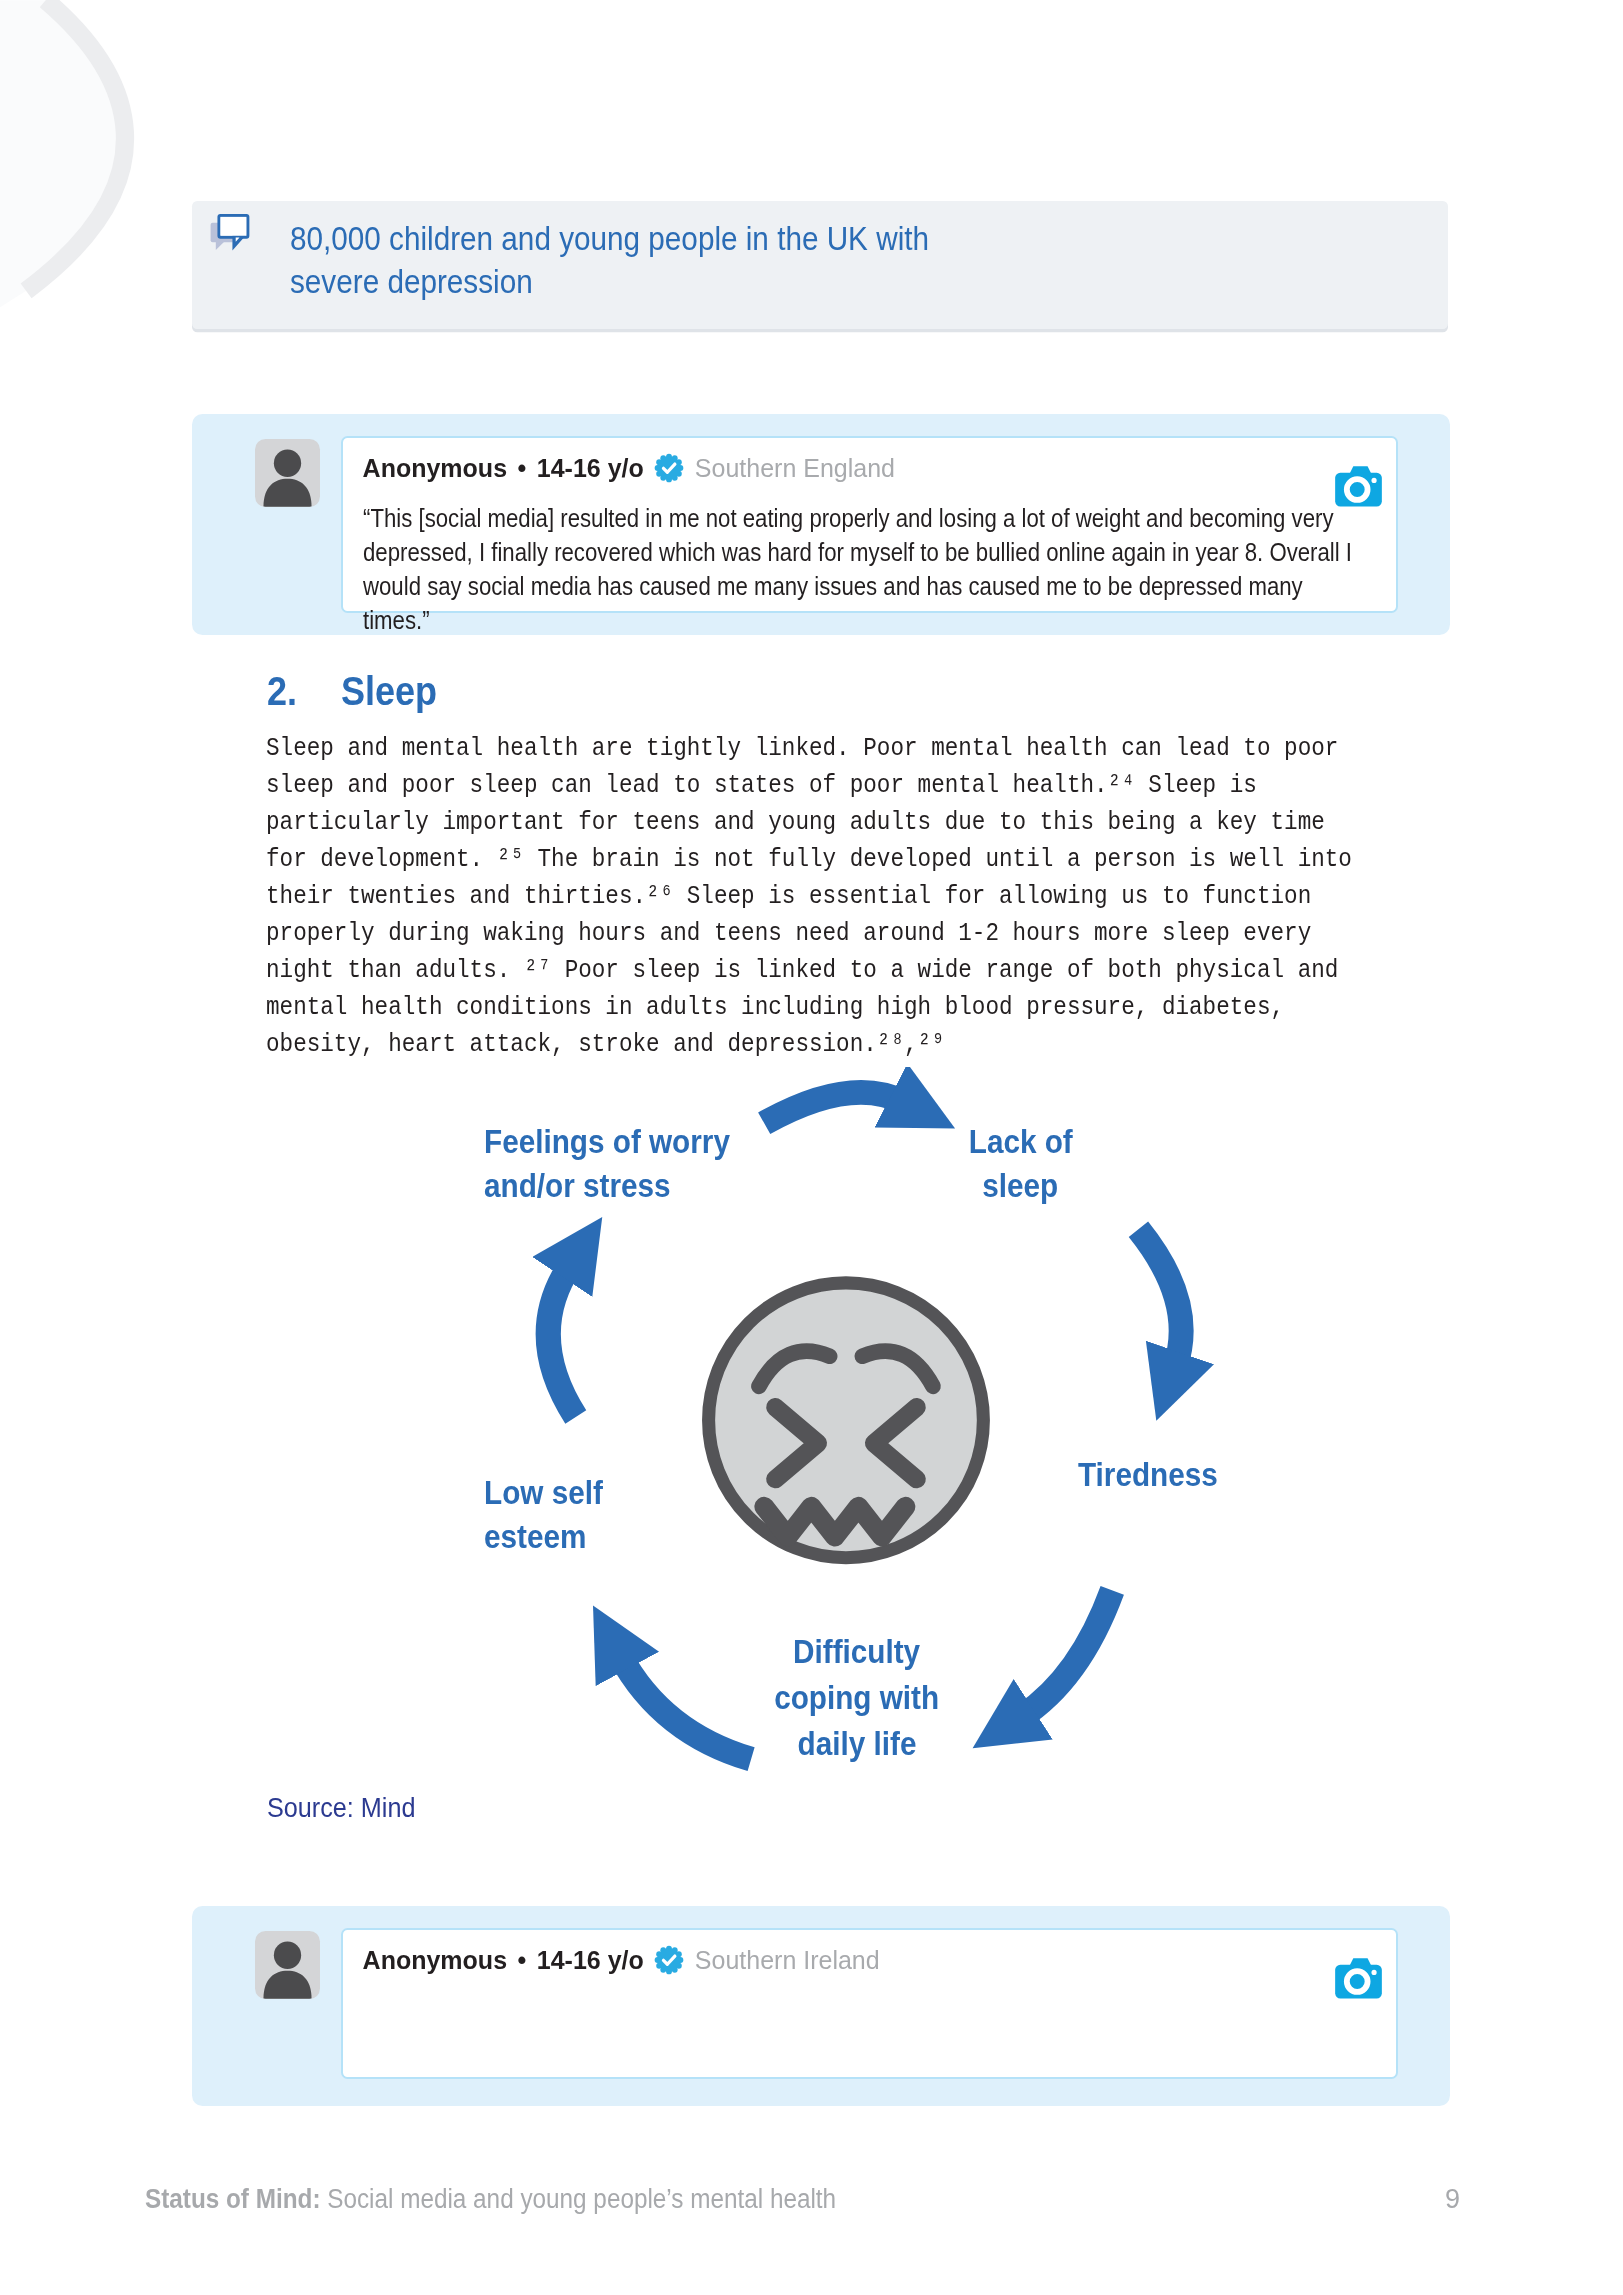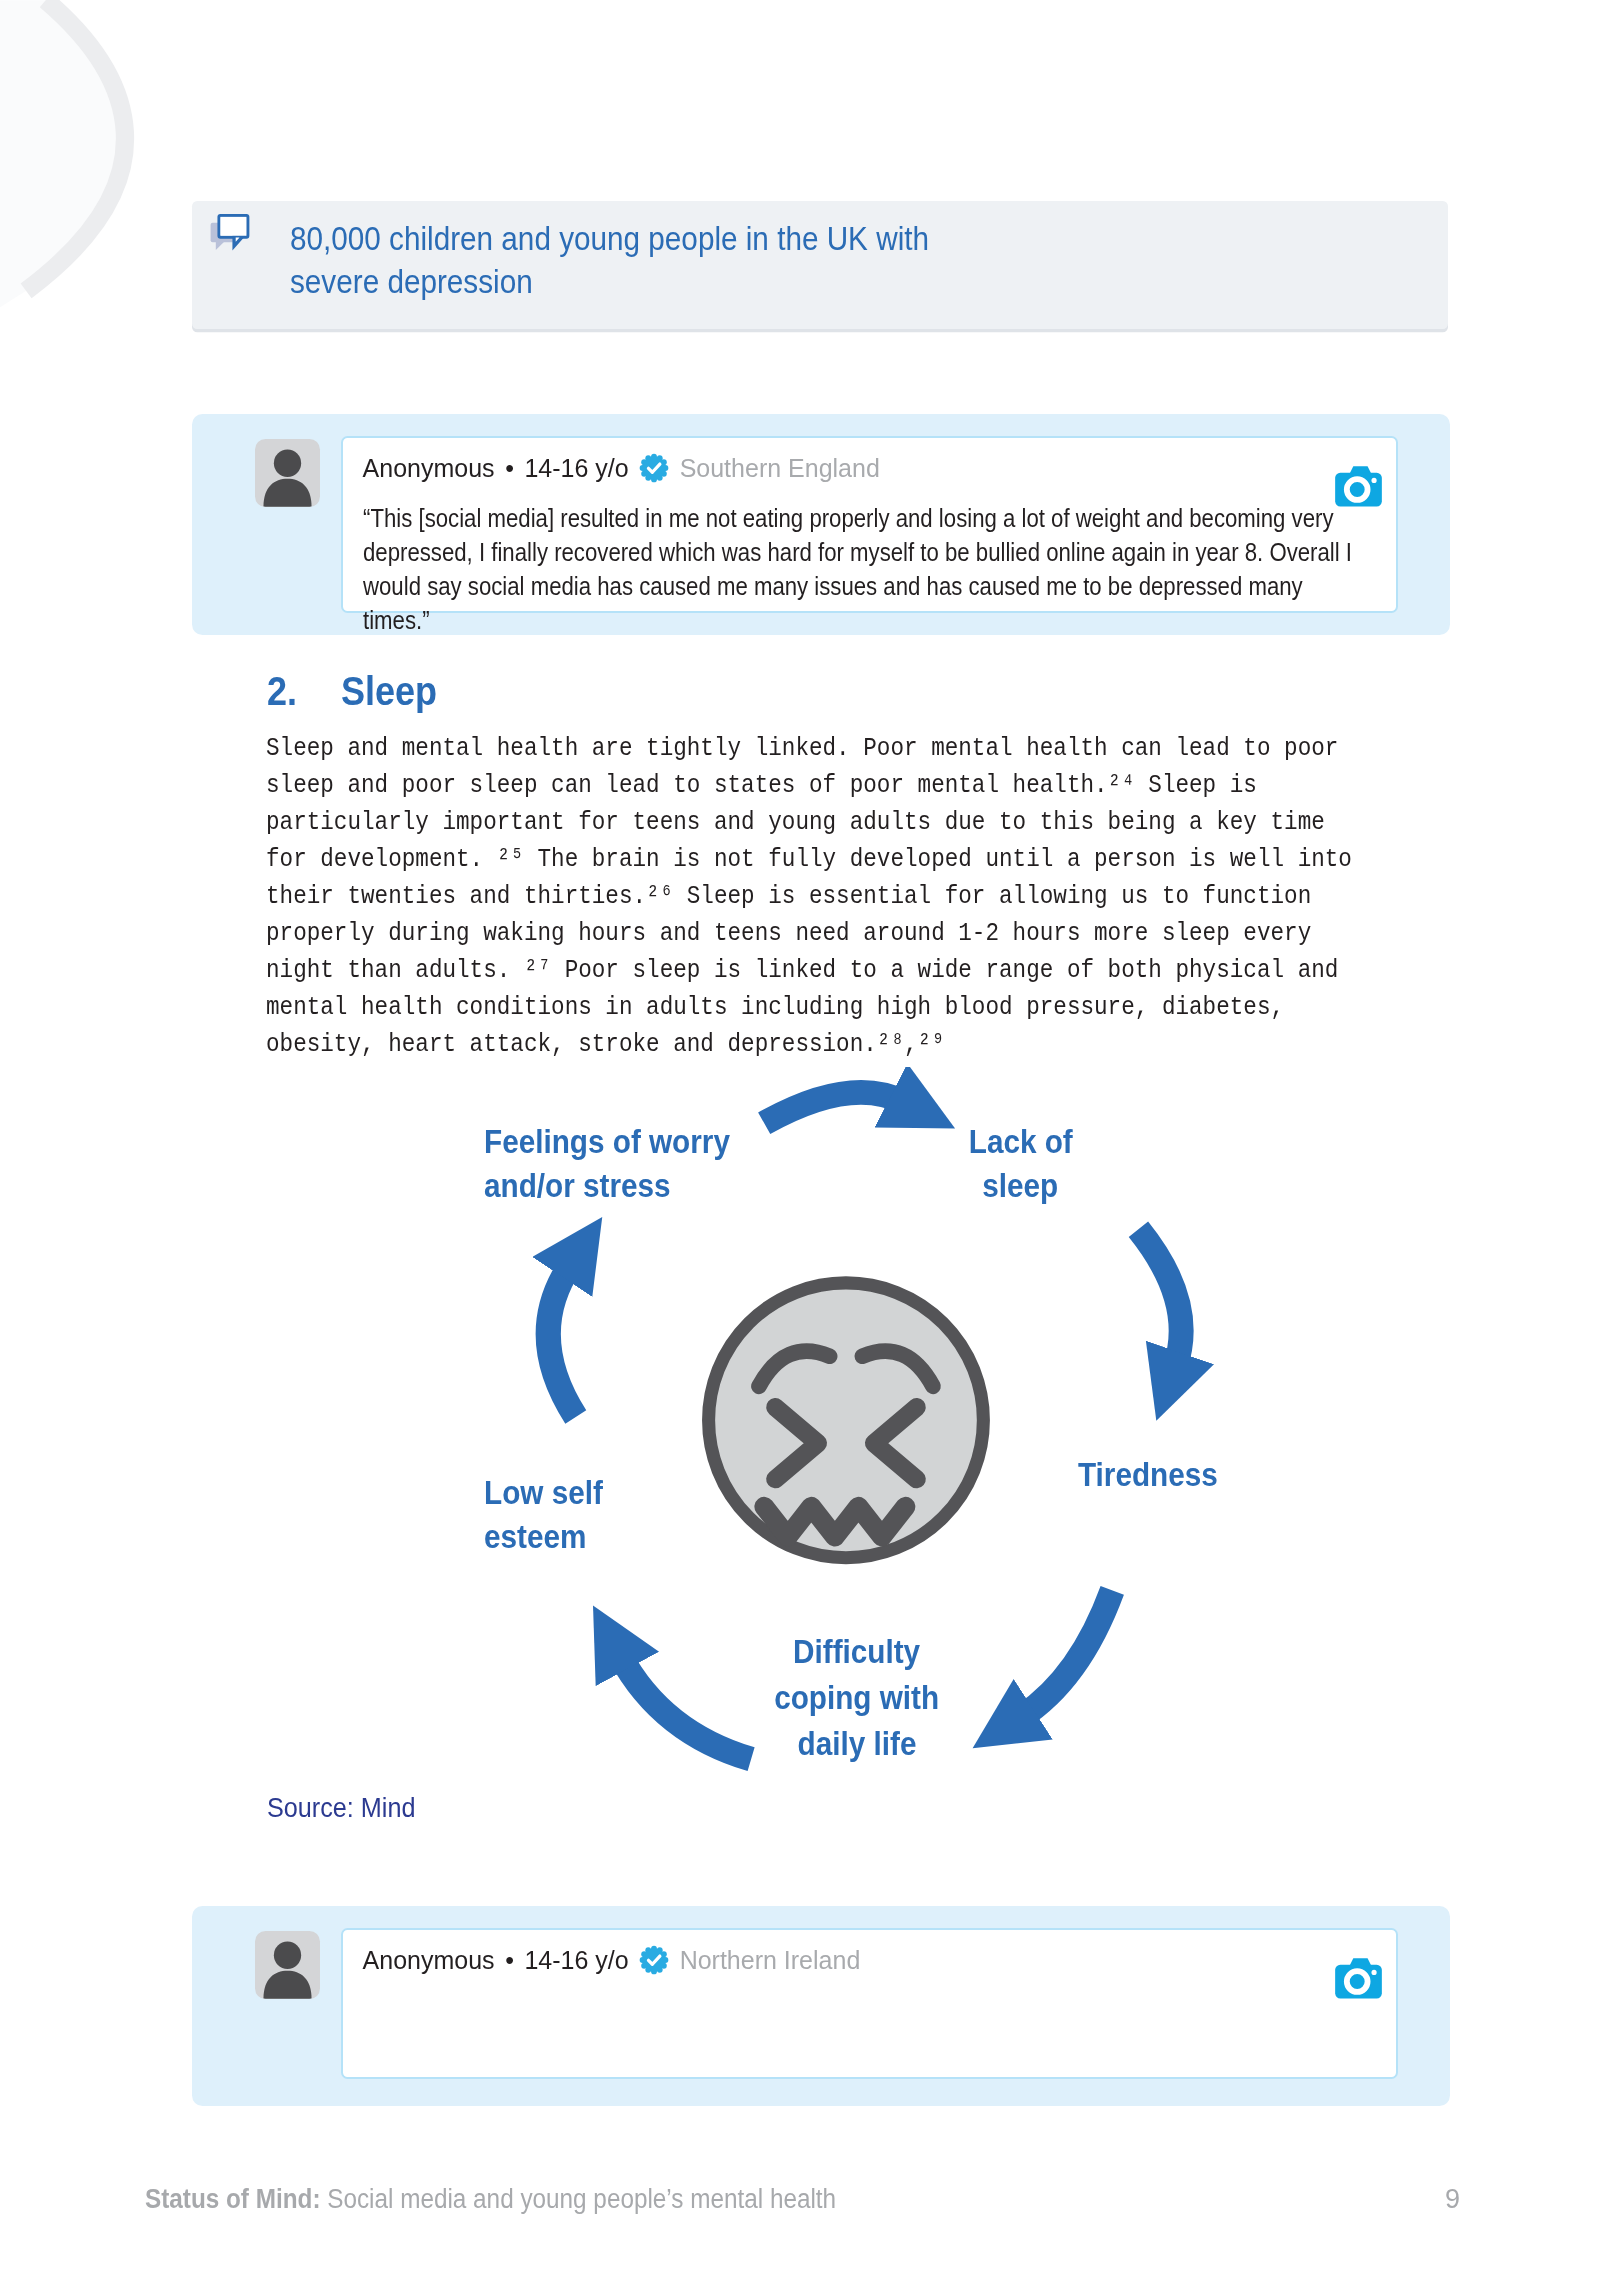--- a/index.html
+++ b/index.html
@@ -24,21 +24,21 @@
   #qcard1{top:414px;height:221px;}
   #qcard2{top:1906px;height:200px;}
   .avatar{position:absolute;left:63px;top:25px;width:65px;height:68px;background:#d4d5d7;
           border-radius:10.5px;overflow:hidden;}
   .qinner{position:absolute;left:149px;top:21.6px;width:1057px;background:#ffffff;
           border:2.6px solid #b5e2f8;border-radius:6.5px;box-sizing:border-box;}
   #qcard1 .qinner{height:177px;}
   #qcard2 .qinner{height:151px;}
   .qname-row{position:absolute;left:19.6px;top:15.7px;display:flex;align-items:center;gap:10.5px;
              font-size:25px;}
-  .qname,.qage,.qdot{font-weight:normal;color:#231f20;}
+  .qname,.qage,.qdot{font-weight:bold;color:#231f20;}
   .qloc{color:#a8aaad;}
   .qtext{position:absolute;left:19.6px;width:995px;font-size:25.5px;line-height:34px;color:#231f20;}
   #qcard1 .qtext{top:63px;}
   #qcard2 .qtext{top:64px;}
   .scale-wrap{transform:scaleX(0.87);transform-origin:0 0;width:114.9%;}
   .camera{position:absolute;right:10.5px;top:23.6px;}
 
   
   .section-heading{position:absolute;left:267px;top:669px;font-size:40px;font-weight:bold;color:#2b6cb5;}
   .section-number{margin-right:41px;}
@@ -206,21 +206,21 @@
             <circle cx="23" cy="40.5" r="4.5"></circle>
               <circle cx="14.2" cy="38.1" r="4.5"></circle>
               <circle cx="7.9" cy="31.8" r="4.5"></circle>
             <circle cx="5.5" cy="23" r="4.5"></circle>
               <circle cx="7.9" cy="14.2" r="4.5"></circle>
               <circle cx="14.2" cy="7.9" r="4.5"></circle>
             <circle cx="23" cy="23" r="17.5"></circle>
           </g>
           <polyline points="14.5,23.5 20.5,29.5 32,17" fill="none" stroke="#ffffff" stroke-width="5" stroke-linecap="round" stroke-linejoin="round"></polyline>
         </svg>
-        <span class="qloc">Northern Ireland</span>
+        <span class="qloc">Southern Ireland</span>
       </div>
       <svg class="camera" width="55" height="48" viewBox="0 0 84 74">
         <path d="M28,20 L34,8 L56,8 L62,20 Z" fill="#0ea7e2"></path>
         <rect x="6" y="18" width="72" height="52" rx="8" fill="#0ea7e2"></rect>
         <circle cx="40" cy="44" r="16" fill="none" stroke="#ffffff" stroke-width="9"></circle>
         <circle cx="66" cy="30" r="4" fill="#ffffff"></circle>
       </svg>
     </div>
   </section>
 

